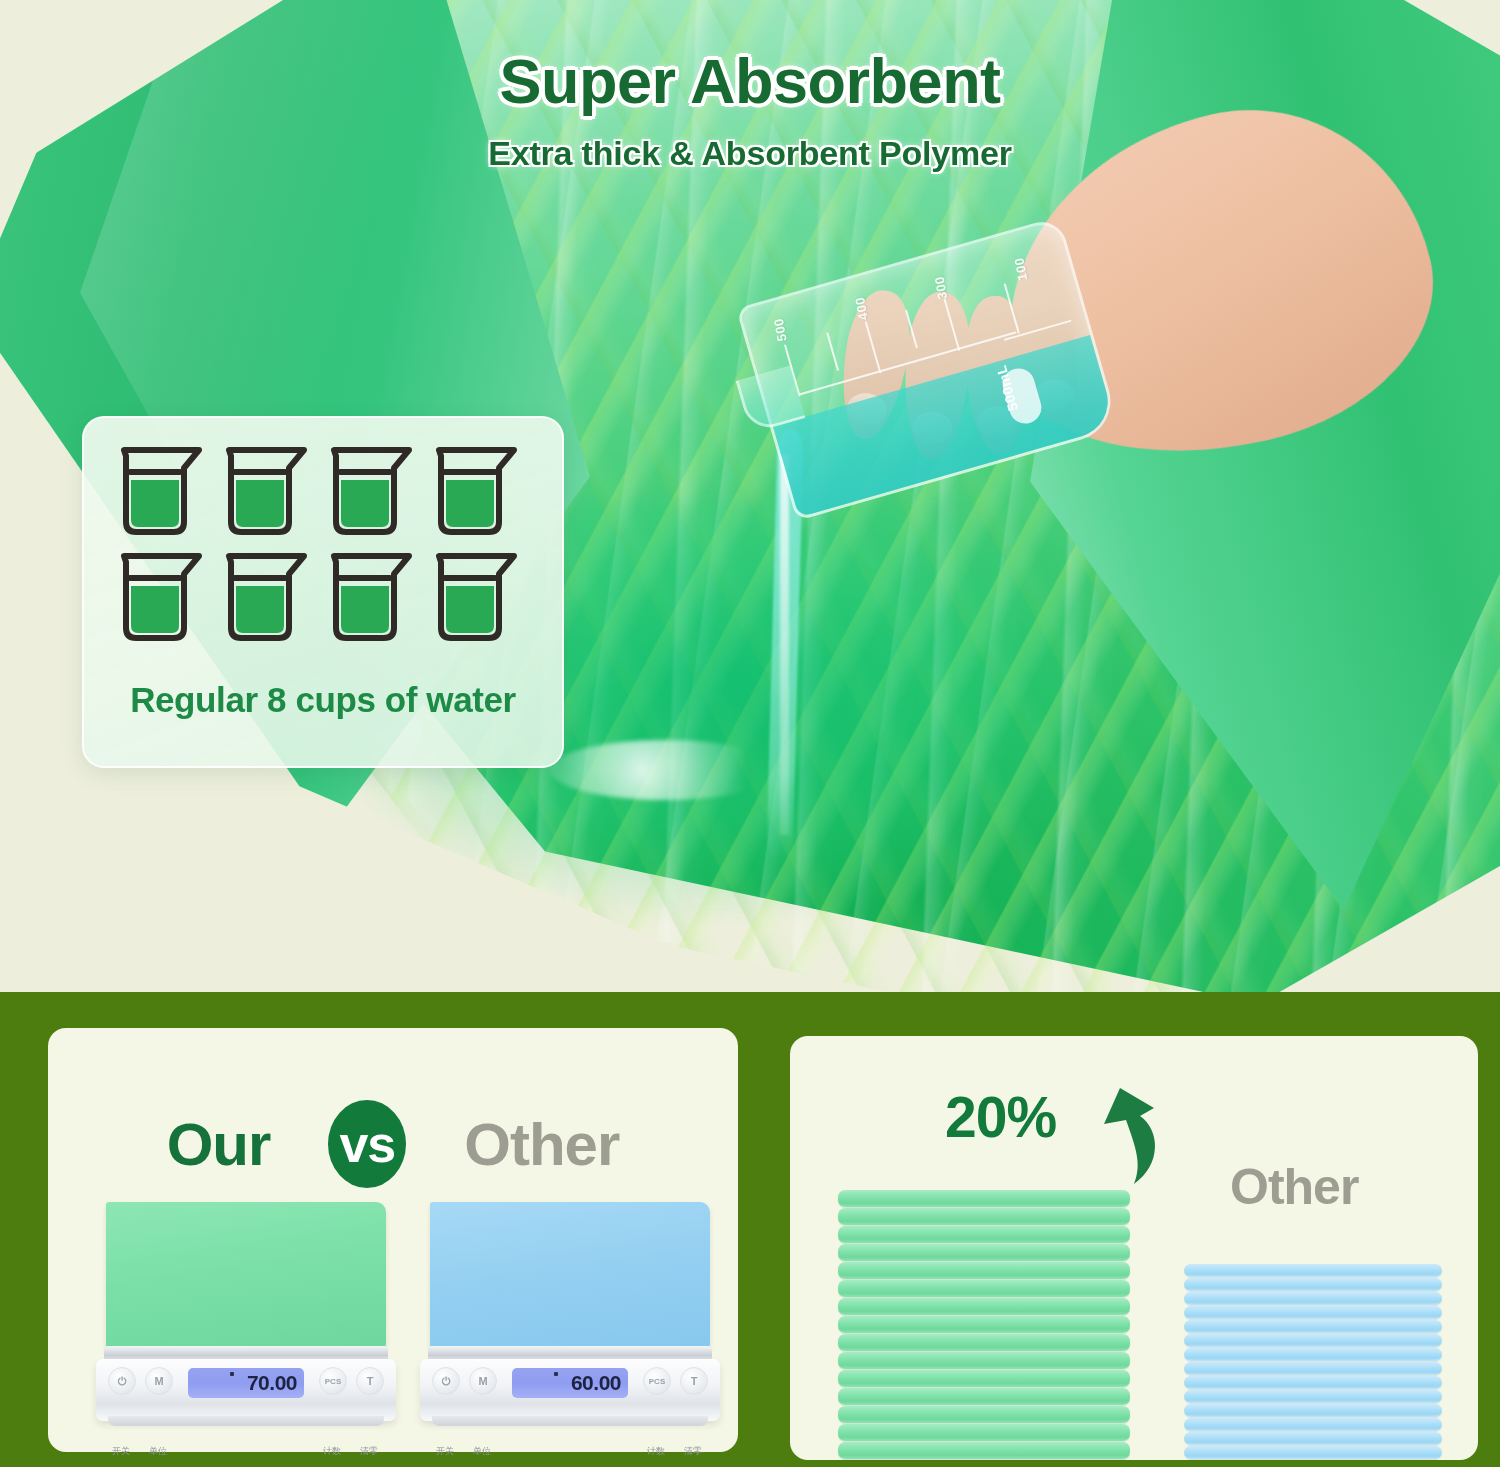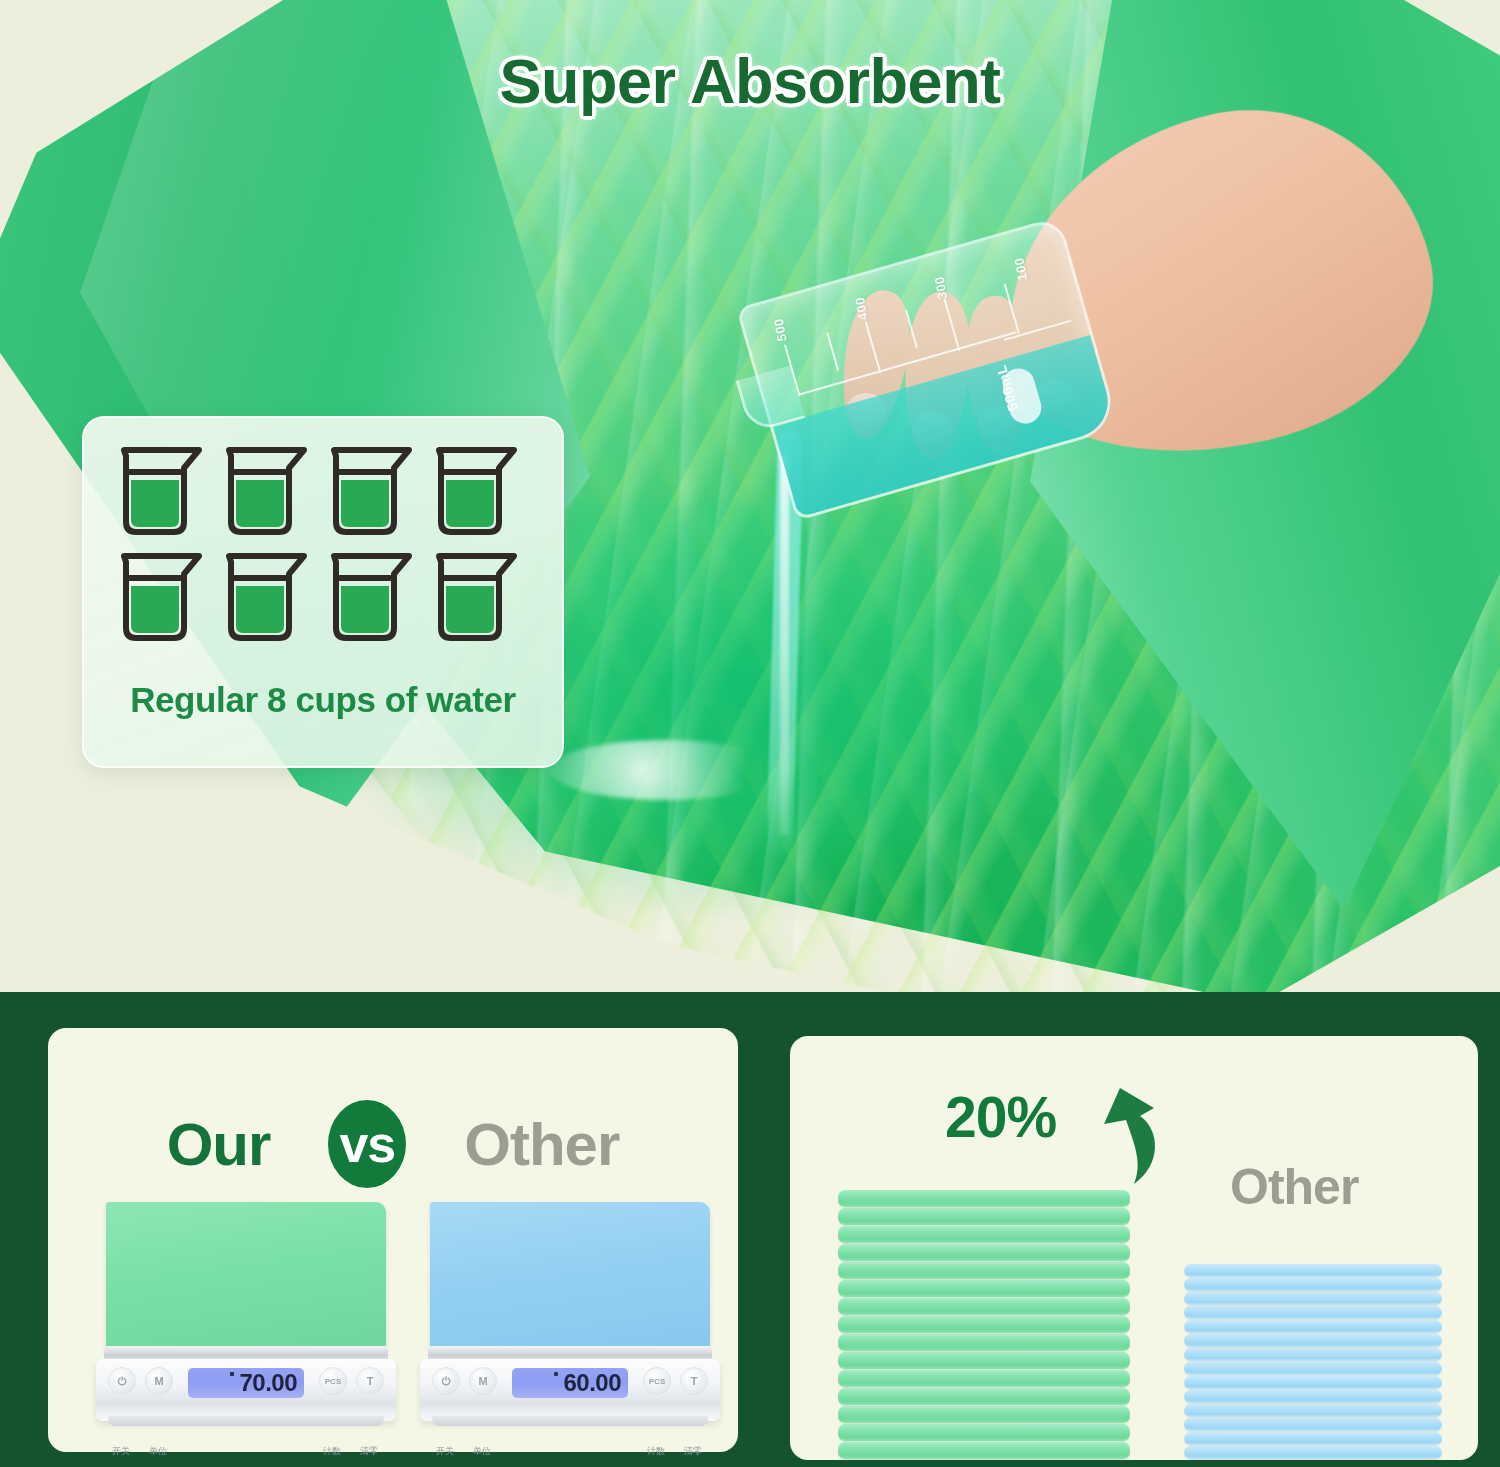--- a/index.html
+++ b/index.html
@@ -133,21 +133,21 @@
     border-radius:22px;border:2px solid rgba(255,255,255,.85);
     background:linear-gradient(160deg, rgba(240,250,238,.93), rgba(228,246,232,.88));
     box-shadow:0 6px 22px rgba(30,80,50,.12);}
   .cups-grid{position:absolute;left:30px;top:24px;width:420px;display:flex;flex-wrap:wrap;gap:8px 10px;}
   .cup{width:95px;height:98px;position:relative;}
   .cup svg{display:block;}
   .cups-caption{position:absolute;left:0;top:262px;width:100%;text-align:center;
     font-size:35px;font-weight:bold;color:#1d8b45;letter-spacing:-.4px;}
 
   
-  .bottom{position:absolute;left:0;top:992px;width:1500px;height:475px;background:#14532d;}
+  .bottom{position:absolute;left:0;top:992px;width:1500px;height:475px;background:#4d7c0f;}
   .panel{position:absolute;top:36px;height:424px;border-radius:18px;background:#f5f7e6;}
   .panel-left{left:48px;width:690px;}
   .panel-right{left:790px;width:688px;margin-top:8px;}
 
   
   .vs-row{position:absolute;left:0;top:72px;width:100%;display:flex;align-items:center;justify-content:center;gap:58px;}
   .lbl-our{font-size:60px;font-weight:bold;color:#15723a;letter-spacing:-1px;}
   .lbl-other{font-size:60px;font-weight:bold;color:#9d9d92;letter-spacing:-1px;}
   .vs-badge{width:78px;height:88px;border-radius:50%;background:#127a3b;
     display:flex;align-items:center;justify-content:center;
@@ -165,21 +165,21 @@
   .scale-plate{position:absolute;left:8px;top:0;width:284px;height:16px;border-radius:4px;
     background:linear-gradient(180deg,#f4f6f8,#c9ced4 60%,#eef1f4);}
   .scale-base{position:absolute;left:0;top:13px;width:300px;height:62px;border-radius:7px;
     background:linear-gradient(180deg,#fdfdfe 0%,#f1f3f6 44%,#dfe3e8 72%,#f7f9fb 100%);
     box-shadow:0 4px 7px rgba(0,0,0,.10);}
   .scale-foot{position:absolute;left:12px;top:70px;width:276px;height:10px;border-radius:0 0 7px 7px;
     background:linear-gradient(180deg,#e6e9ed,#cfd4da);}
   .lcd{position:absolute;left:92px;top:9px;width:116px;height:30px;border-radius:5px;
     background:linear-gradient(180deg,#97a3f0,#8e9cf2 50%,#a6b0f5);
     display:flex;align-items:center;justify-content:flex-end;padding-right:7px;box-sizing:border-box;}
-  .lcd-val{font-family:"Liberation Sans", sans-serif;font-size:24px;font-weight:bold;color:#1d2340;letter-spacing:-.5px;}
+  .lcd-val{font-family:"Liberation Sans", sans-serif;font-size:21px;font-weight:bold;color:#1d2340;letter-spacing:-.5px;}
   .lcd-dot{position:absolute;left:42px;top:4px;width:4px;height:4px;background:#2a3050;border-radius:1px;}
   .btn-grp{position:absolute;top:8px;display:flex;gap:9px;}
   .btn-l{left:12px;} .btn-r{right:12px;}
   .sbtn{width:26px;height:26px;border-radius:50%;
     background:radial-gradient(circle at 38% 32%, #ffffff, #e8ebef 68%, #d3d8de);
     border:1px solid #dfe3e7;display:flex;align-items:center;justify-content:center;
     font-size:11px;color:#9aa1a9;font-weight:bold;}
   .sbtn-cap{position:absolute;top:38px;font-size:9px;color:#8e959c;width:26px;text-align:center;margin-top:40px;}
 
   
@@ -251,20 +251,21 @@
       <span class="grad" style="left:106px;top:24px;">400</span>
       <span class="grad" style="left:188px;top:26px;">300</span>
       <span class="grad" style="left:270px;top:30px;">100</span>
       <span class="vol-label" style="left:212px;top:140px;">500mL</span>
     </div>
     <div class="beaker-badge"></div>
     <div class="beaker-spout" style="left:742px;top:372px;"></div>
 
     <div class="headline">
       <div class="h-line">Super Absorbent</div>
+      <div class="sub">Extra thick &amp; Absorbent Polymer</div>
     </div>
 
     <div class="cups-card">
       <div class="cups-grid" id="cupsGrid">
           <div class="cup">
 <svg width="95" height="98" viewBox="0 0 95 98">
   <path d="M10 8 H85 L70 26 V80 Q70 90 60 90 H22 Q12 90 12 80 V14 Z" fill="none" stroke="#2f2a26" stroke-width="6" stroke-linejoin="round"></path>
   <line x1="16" y1="30" x2="66" y2="30" stroke="#2f2a26" stroke-width="6" stroke-linecap="round"></line>
   <path d="M17 38 H65 V78 Q65 85 58 85 H24 Q17 85 17 78 Z" fill="#2aa954"></path>
 </svg>

